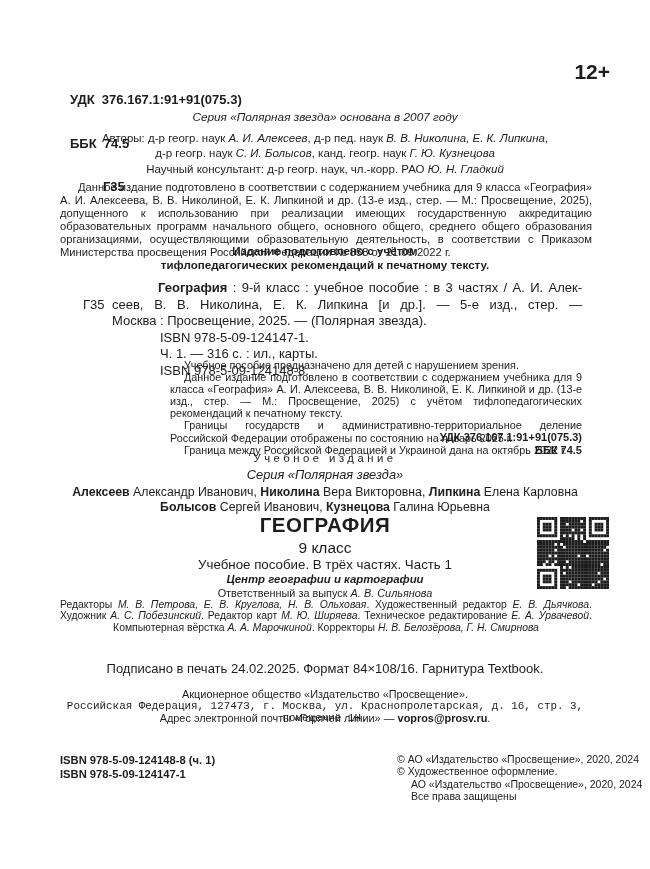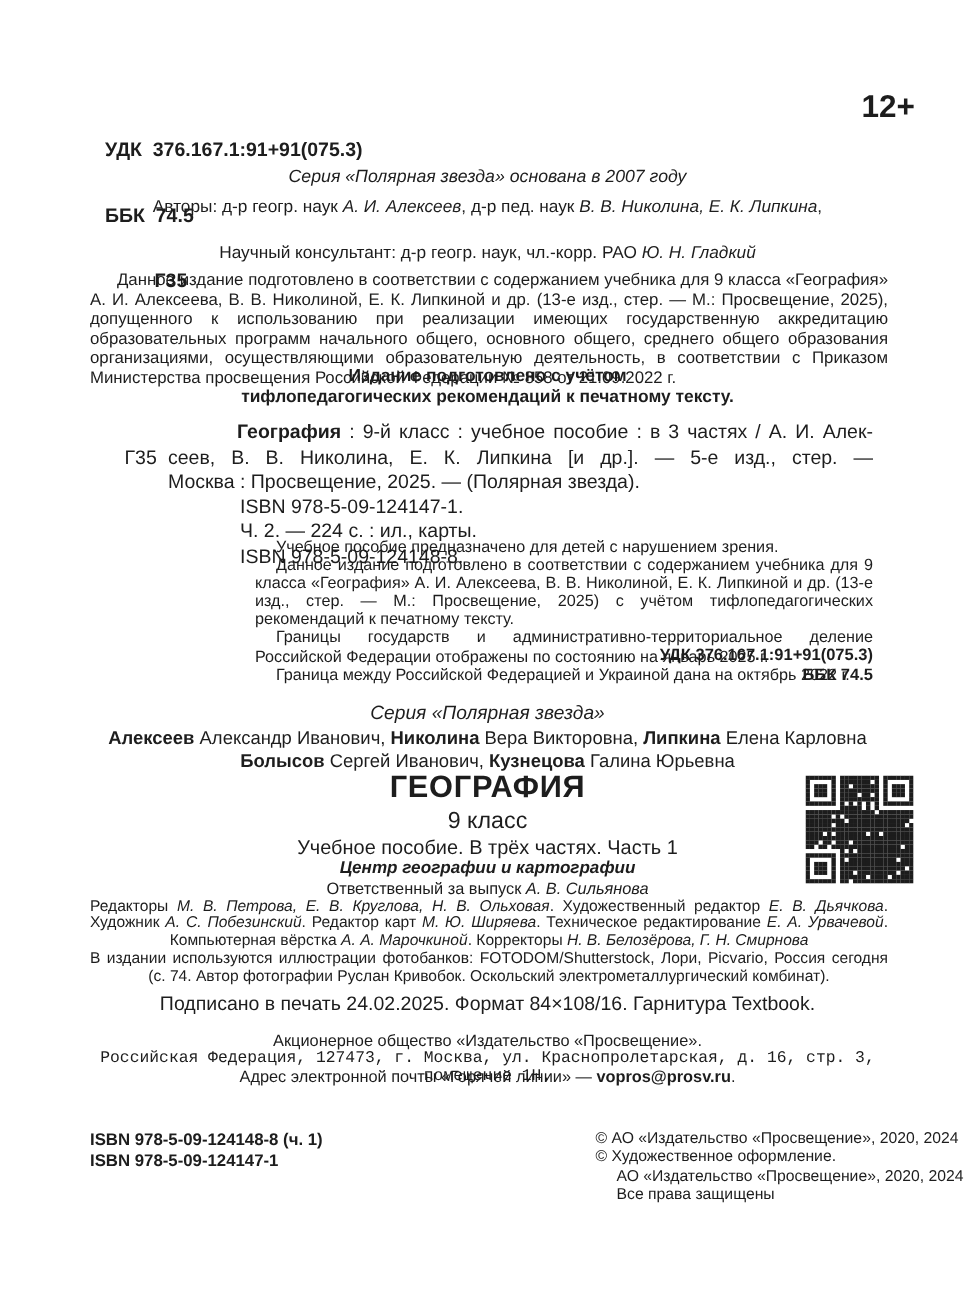--- a/index.html
+++ b/index.html
@@ -64,50 +64,52 @@
     <p>УДК  376.167.1:91+91(075.3)</p>
     <p>ББК  74.5</p>
     <p class="g35">Г35</p>
   </div>
   <div class="abs age-badge">12+</div>
 
   <p class="abs ctr series-note">Серия «Полярная звезда» основана в 2007 году</p>
 
   <div class="abs ctr authors-blk">
     <p><span>Авторы: д-р геогр. наук </span><span style="font-style: italic;">А. И. Алексеев</span><span>, д-р пед. наук </span><span style="font-style: italic;">В. В. Николина, Е. К. Липкина</span><span>,</span></p>
+    <p><span>д-р геогр. наук </span><span style="font-style: italic;">С. И. Болысов</span><span>, канд. геогр. наук </span><span style="font-style: italic;">Г. Ю. Кузнецова</span></p>
   </div>
   <p class="abs ctr consultant"><span>Научный консультант: д-р геогр. наук, чл.-корр. РАО </span><span style="font-style: italic;">Ю. Н. Гладкий</span></p>
 
   <p class="abs edition-para">Данное издание подготовлено в соответствии с содержанием учебника для 9 класса «География» А. И. Алексеева, В. В. Николиной, Е. К. Липкиной и др. (13-е изд., стер. — М.: Просвещение, 2025), допущенного к использованию при реализации имеющих государственную аккредитацию образовательных программ начального общего, основного общего, среднего общего образования организациями, осуществляющими образовательную деятельность, в соответствии с Приказом Министерства просвещения Российской Федерации № 858 от 21.09.2022 г.</p>
 
   <div class="abs ctr tiflo">
     <p>Издание подготовлено с учётом</p>
     <p>тифлопедагогических рекомендаций к печатному тексту.</p>
   </div>
 
   <div class="abs card">
     <span class="card-label">Г35</span>
     <p class="jl l1"><span style="font-weight: bold;">География</span><span> : 9-й класс : учебное пособие : в 3 частях / А. И. Алек-</span></p>
     <p class="jl">сеев, В. В. Николина, Е. К. Липкина [и др.]. — 5-е изд., стер. —</p>
     <p>Москва : Просвещение, 2025. — (Полярная звезда).</p>
     <p class="ind">ISBN 978-5-09-124147-1.</p>
-    <p class="ind">Ч. 2. — 224 с. : ил., карты.</p>
+    <p class="ind">Ч. 1. — 316 с. : ил., карты.</p>
     <p class="ind">ISBN 978-5-09-124148-8.</p>
   </div>
   <div class="abs card-notes">
     <p>Учебное пособие предназначено для детей с нарушением зрения.</p>
     <p>Данное издание подготовлено в соответствии с содержанием учебника для 9 класса «География» А. И. Алексеева, В. В. Николиной, Е. К. Липкиной и др. (13-е изд., стер. — М.: Просвещение, 2025) с учётом тифлопедагогических рекомендаций к печатному тексту.</p>
     <p>Границы государств и административно-территориальное деление Российской Федерации отображены по состоянию на январь 2025 г.</p>
     <p>Граница между Российской Федерацией и Украиной дана на октябрь 2022 г.</p>
   </div>
   <div class="abs udk-right">
     <p>УДК 376.167.1:91+91(075.3)</p>
     <p>ББК 74.5</p>
   </div>
 
+  <p class="abs ctr uch-izd">Учебное издание</p>
   <p class="abs ctr series2">Серия «Полярная звезда»</p>
   <div class="abs ctr auth2">
     <p><span style="font-weight: bold; text-align: center;">Алексеев</span><span> Александр Иванович, </span><span style="font-weight: bold;">Николина</span><span> Вера Викторовна, </span><span style="font-weight: bold;">Липкина</span><span> Елена Карловна</span></p>
     <p><span style="font-weight: bold;">Болысов</span><span> Сергей Иванович, </span><span style="font-weight: bold;">Кузнецова</span><span> Галина Юрьевна</span></p>
   </div>
   <p class="abs ctr book-title">ГЕОГРАФИЯ</p>
   <p class="abs ctr grade">9 класс</p>
   <p class="abs ctr subtitle">Учебное пособие. В трёх частях. Часть 1</p>
 
   <div class="abs qr"><svg width="72" height="72" viewBox="0 0 72 72" fill="#1c1c1c">
@@ -604,21 +606,20 @@
         <rect x="57.60" y="69.12" width="2.94" height="2.94"></rect>
         <rect x="60.48" y="69.12" width="2.94" height="2.94"></rect>
         <rect x="63.36" y="69.12" width="2.94" height="2.94"></rect>
         <rect x="66.24" y="69.12" width="2.94" height="2.94"></rect>
         <rect x="69.12" y="69.12" width="2.94" height="2.94"></rect>
       </svg></div>
 
   <p class="abs ctr center-name">Центр географии и картографии</p>
   <p class="abs ctr responsible"><span>Ответственный за выпуск </span><span style="font-style: italic;">А. В. Сильянова</span></p>
   <p class="abs credits"><span>Редакторы </span><span style="font-style: italic;">М. В. Петрова, Е. В. Круглова, Н. В. Ольховая</span><span>. Художественный редактор </span><span style="font-style: italic;">Е. В. Дьячкова</span><span>. Художник </span><span style="font-style: italic;">А. С. Побезинский</span><span>. Редактор карт </span><span style="font-style: italic;">М. Ю. Ширяева</span><span>. Техническое редактирование </span><span style="font-style: italic;">Е. А. Урвачевой</span><span>. Компьютерная вёрстка </span><span style="font-style: italic;">А. А. Марочкиной</span><span>. Корректоры </span><span style="font-style: italic;">Н. В. Белозёрова, Г. Н. Смирнова</span></p>
-  <p class="abs photo-credits">В издании используются иллюстрации фотобанков: FOTODOM/Shutterstock, Лори, Picvario, Россия сегодня (с. 74. Автор фотографии Руслан Кривобок. Оскольский электрометаллургический комбинат).</p>
   <p class="abs ctr print1">Подписано в печать 24.02.2025. Формат 84×108/16. Гарнитура Textbook.</p>
   <p class="abs ctr pub1">Акционерное общество «Издательство «Просвещение».</p>
   <p class="abs ctr pub2">Российская Федерация, 127473, г. Москва, ул. Краснопролетарская, д. 16, стр. 3, помещение 1Н.</p>
   <p class="abs ctr hotline"><span>Адрес электронной почты «Горячей линии» — </span><span style="font-weight: bold;">vopros@prosv.ru</span><span>.</span></p>
 
   <div class="abs isbn-footer">
     <p>ISBN 978-5-09-124148-8 (ч. 1)</p>
     <p>ISBN 978-5-09-124147-1</p>
   </div>
   <div class="abs copyright">

